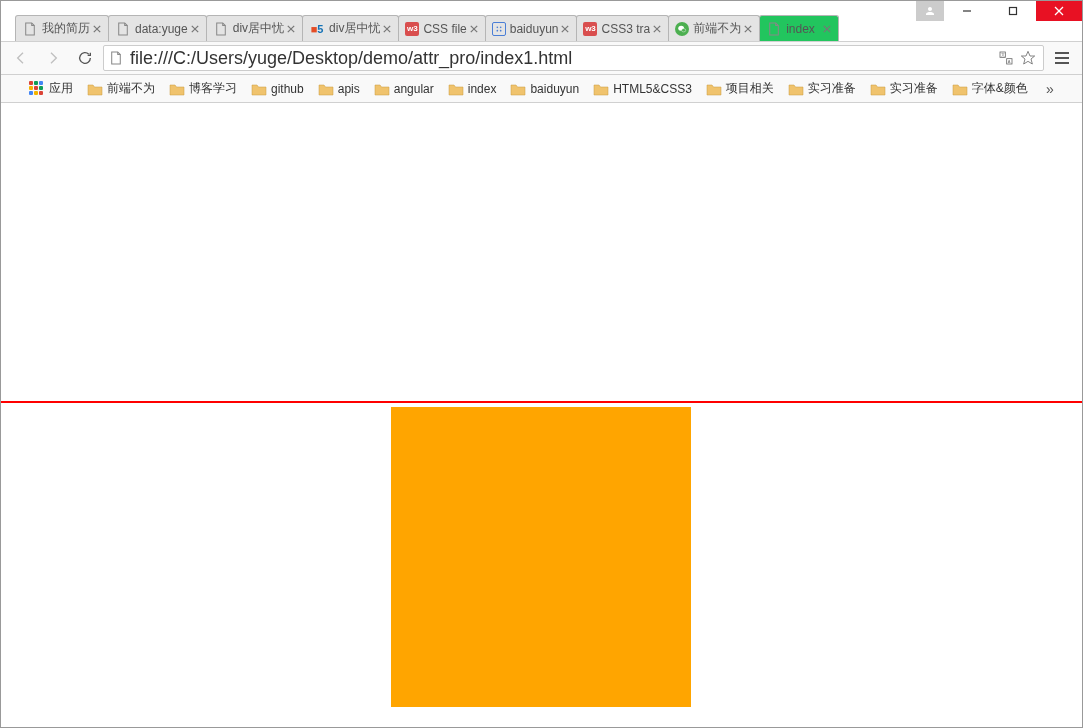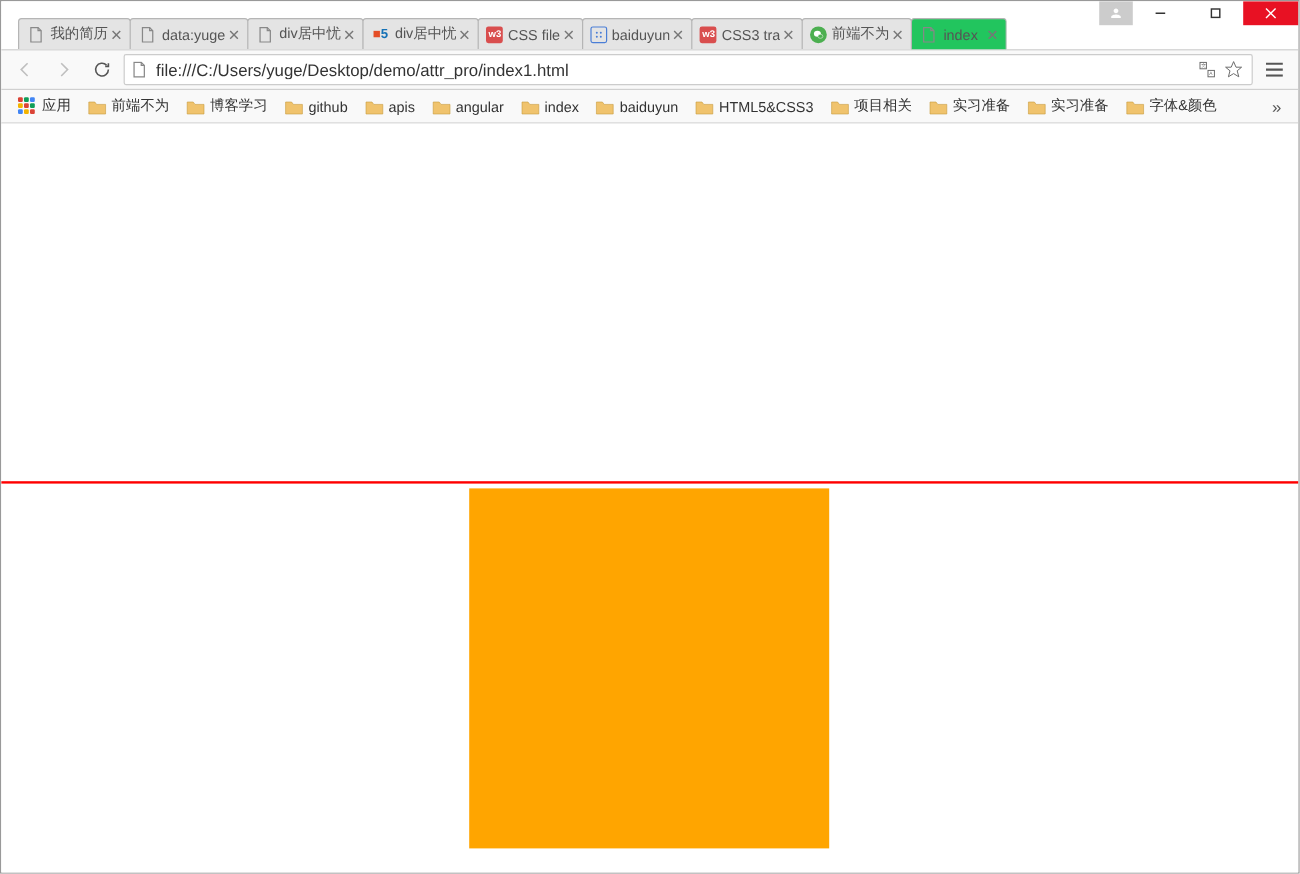--- a/index.html
+++ b/index.html
@@ -151,21 +151,21 @@
       background: #fff;
       display: flex;
       align-items: center;
       padding: 0 6px;
       gap: 6px;
     }
     .omnibox-favicon { width: 14px; height: 14px; flex-shrink:0;}
     .omnibox-favicon svg { width: 12px; height: 14px; fill: none; stroke: #888; stroke-width: 1.2; }
     .omnibox-url {
       flex: 1;
-      font-size: 14px;
+      font-size: 18px;
       color: #333;
       border: none;
       outline: none;
       background: transparent;
       font-family: Arial, sans-serif;
     }
     .omnibox-actions { display:flex; gap:4px; align-items:center; }
     .omnibox-actions .ico { width:18px; height:18px; display:flex;align-items:center;justify-content:center; cursor:pointer;}
     .omnibox-actions svg { width:16px; height:16px; stroke:#666; fill:none; stroke-width:1.2;}
     .menu-btn {
@@ -178,21 +178,21 @@
     }
     .menu-btn svg { width: 16px; height: 12px; stroke: #555; stroke-width: 2; }
 
     
     .bookmarks {
       height: 28px;
       background: #f9f9f9;
       border-bottom: 1px solid #d0d0d0;
       display: flex;
       align-items: center;
-      padding: 0 8px;
+      padding: 0 22px;
       gap: 2px;
       font-size: 12px;
       color: #333;
     }
     .bm-item {
       display: flex;
       align-items: center;
       gap: 4px;
       padding: 3px 6px;
       border-radius: 2px;

